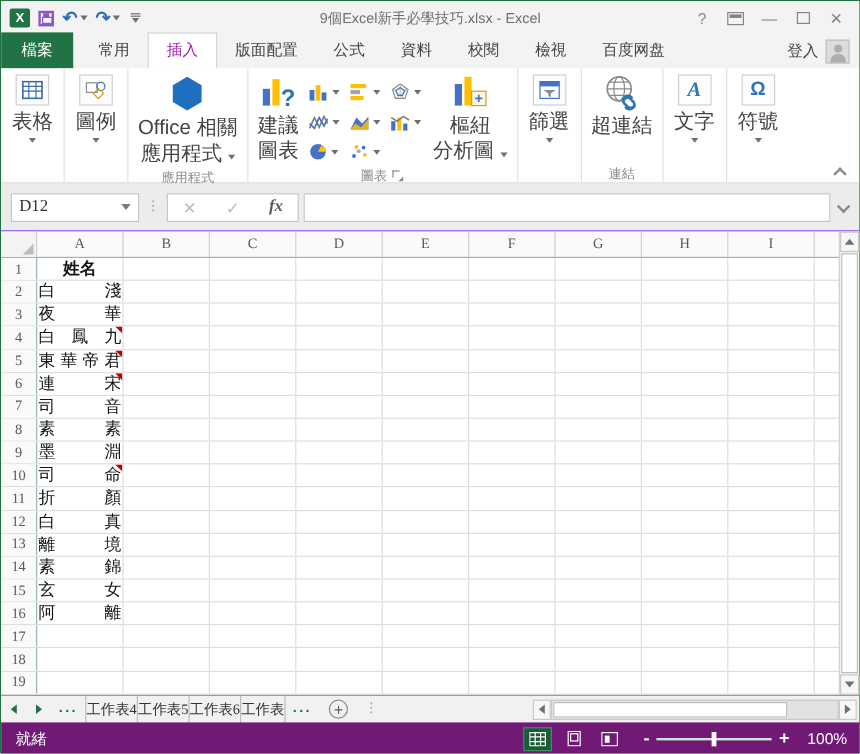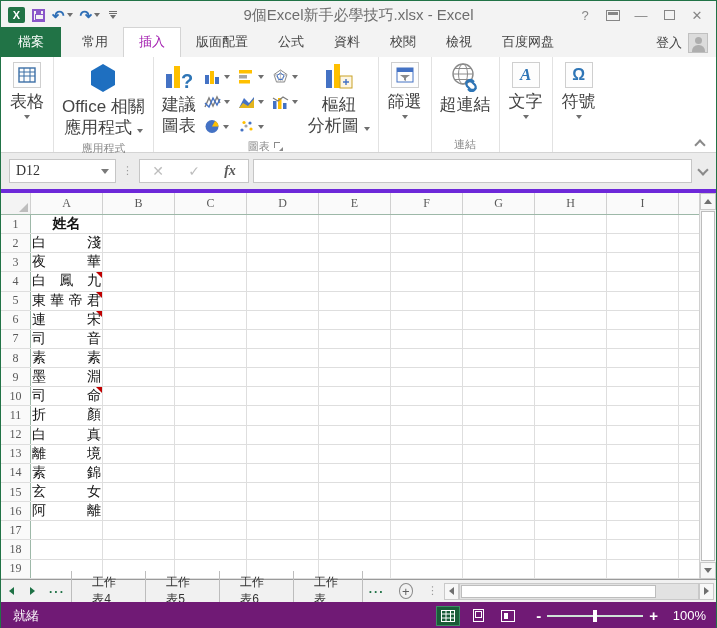--- a/index.html
+++ b/index.html
@@ -12,21 +12,21 @@
   .qat { display:flex; align-items:center; gap:7px; padding-left:7px; }
   .xl-logo { width:17px; height:16px; background:#217346; color:#fff; font-size:11px; font-weight:bold; display:flex; align-items:center; justify-content:center; border-radius:2px; }
   .xl-logo i { font-style:normal; }
   .save-ic { width:13px; height:13px; border:2px solid #8a56c9; position:relative; }
   .save-ic:before { content:""; position:absolute; top:0; left:2px; width:5px; height:4px; background:#8a56c9; }
   .save-ic:after { content:""; position:absolute; bottom:0; left:1px; width:7px; height:4px; border:1px solid #8a56c9; }
   .undo-g { display:flex; align-items:center; gap:2px; color:#2f6fb6; font-size:15px; font-weight:bold; line-height:1; }
   .mini-arr { width:0; height:0; border-left:3px solid transparent; border-right:3px solid transparent; border-top:4px solid #6f6f6f; display:inline-block; }
   .qat-more { display:flex; flex-direction:column; align-items:center; gap:1px; margin-left:2px; }
   .qat-more .bar { width:8px; height:1px; background:#6f6f6f; }
-  .title-text { position:absolute; left:0; right:0; text-align:center; font-size:15px; color:#6e6e6e; pointer-events:none; }
+  .title-text { position:absolute; left:0; right:0; text-align:center; font-size:12px; color:#6e6e6e; pointer-events:none; }
   .win-controls { margin-left:auto; display:flex; align-items:center; gap:6px; padding-right:8px; color:#868686; font-size:13px; z-index:2; }
   .win-btn { width:22px; height:20px; display:flex; align-items:center; justify-content:center; cursor:default; }
   .ribbon-opt { width:14px; height:11px; border:1px solid #868686; position:relative; display:inline-block; }
   .ribbon-opt:before { content:""; position:absolute; top:1px; left:1px; right:1px; height:3px; background:#868686; }
   .max-box { width:11px; height:10px; border:1px solid #868686; display:inline-block; }
 
   
   .tabrow { position:absolute; top:28px; left:0; width:100%; height:28px; background:#f3f3f3; display:flex; align-items:flex-end; }
   .rtab { padding:5px 15px 6px; font-size:13px; color:#444; cursor:default; }
   .rtab.file { background:#217346; color:#fff; padding:6px 17px; margin-right:6px; }
@@ -48,21 +48,21 @@
   .big-btn .c-label { margin-top:2px; }
   .chart-grid { display:grid; grid-template-columns:repeat(3,34px); grid-auto-rows:25px; align-items:center; margin-top:4px; }
   .cg-item { display:flex; align-items:center; gap:3px; padding-left:3px; cursor:default; }
   .launcher { width:10px; height:10px; position:relative; }
   .launcher:before { content:""; position:absolute; top:0; left:0; width:5px; height:5px; border-top:1px solid #8a8a8a; border-left:1px solid #8a8a8a; }
   .launcher:after { content:""; position:absolute; bottom:1px; right:1px; width:0; height:0; border-top:4px solid transparent; border-right:4px solid #8a8a8a; }
   .collapse-ribbon { position:absolute; right:10px; bottom:4px; width:12px; height:10px; }
   .collapse-ribbon:before { content:""; position:absolute; left:2px; top:3px; width:6px; height:6px; border-top:2px solid #8a8a8a; border-left:2px solid #8a8a8a; transform:rotate(45deg); }
 
   
-  .fbar { position:absolute; top:152px; left:0; width:100%; height:40px; background:#ececec; display:flex; align-items:center; border-bottom:4px solid #6d28d9; }
+  .fbar { position:absolute; top:152px; left:0; width:100%; height:40px; background:#ececec; display:flex; align-items:center; border-bottom:1px solid #6d28d9; }
   .namebox { width:107px; height:24px; background:#fff; border:1px solid #c6c6c6; margin-left:8px; display:flex; align-items:center; font-family:"Liberation Serif", serif; font-size:14px; color:#333; padding:0 6px; }
   .namebox .arr-down { margin-left:auto; }
   .arr-down { width:0; height:0; border-left:4px solid transparent; border-right:4px solid transparent; border-top:5px solid #7a7a7a; display:inline-block; }
   .vdots { color:#9a9a9a; font-size:11px; letter-spacing:0; margin:0 6px; line-height:0.5; }
   .fbtns { height:24px; background:#fff; border:1px solid #c6c6c6; display:flex; align-items:center; }
   .fbtn { width:36px; text-align:center; color:#bdbdbd; font-size:14px; }
   .fbtn.fx { color:#5a5a5a; font-family:"Liberation Serif", serif; font-style:italic; font-weight:bold; }
   .finput { flex:1; height:24px; background:#fff; border:1px solid #c6c6c6; margin:0 4px 0 4px; }
   .fchev { width:14px; height:14px; position:relative; margin-right:6px; }
   .fchev:before { content:""; position:absolute; left:3px; top:2px; width:6px; height:6px; border-right:2px solid #8a8a8a; border-bottom:2px solid #8a8a8a; transform:rotate(45deg); }
@@ -90,21 +90,21 @@
   .tri-up { width:0; height:0; border-left:4px solid transparent; border-right:4px solid transparent; border-bottom:5px solid #6f6f6f; }
   .tri-dn { width:0; height:0; border-left:4px solid transparent; border-right:4px solid transparent; border-top:5px solid #6f6f6f; }
   .tri-l { width:0; height:0; border-top:4px solid transparent; border-bottom:4px solid transparent; border-right:5px solid #6f6f6f; }
   .tri-r { width:0; height:0; border-top:4px solid transparent; border-bottom:4px solid transparent; border-left:5px solid #6f6f6f; }
 
   
   .sheetbar { position:absolute; top:578px; left:0; width:100%; height:23px; background:#f1f1f1; border-top:1px solid #9a9a9a; display:flex; align-items:center; font-size:12px; }
   .nav-arr { padding:0 8px; display:flex; align-items:center; }
   .tri-l.g { border-right-color:#1e7145; } .tri-r.g { border-left-color:#1e7145; }
   .dots { color:#1e7145; font-weight:bold; letter-spacing:2px; padding:0 6px 4px; }
-  .stab { padding:3px 20px; color:#333; font-family:Liberation Mono, monospace; border-left:1px solid #bdbdbd; cursor:default; }
+  .stab { padding:3px 0; color:#333; font-family:Liberation Serif, serif; border-left:1px solid #bdbdbd; cursor:default; }
   .stab:last-of-type { border-right:1px solid #bdbdbd; }
   .addsheet { width:16px; height:16px; border:1px solid #8a8a8a; border-radius:50%; color:#5f5f5f; display:flex; align-items:center; justify-content:center; font-size:13px; line-height:1; margin:0 8px; }
   .hscroll { margin-left:auto; display:flex; align-items:center; height:100%; padding-right:2px; }
   .h-btn { width:15px; height:17px; background:#f7f7f7; border:1px solid #c9c9c9; display:flex; align-items:center; justify-content:center; }
   .h-track { width:240px; height:17px; background:#e2e2e2; border:1px solid #c9c9c9; position:relative; }
   .h-thumb { position:absolute; left:1px; top:1px; height:13px; width:195px; background:#fff; border:1px solid #bdbdbd; }
 
   
   .statusbar { position:absolute; top:601px; left:0; width:100%; height:27px; background:#701a75; color:#fff; display:flex; align-items:center; font-size:13px; }
   .ready { padding-left:12px; }
@@ -181,20 +181,36 @@
                 <path d="M1 5h16M1 9h16M6 1v14M12 1v14" stroke="#3b6ea5" stroke-width="1"></path>
               </svg>
           </span>
           <span class="c-label">表格</span>
           <span class="mini-arr" style="margin-top:3px;"></span>
         </div>
       </div>
       <div class="rgroup-label"></div>
     </div>
 
+    <div class="rgroup">
+      <div class="rgroup-content">
+        <div class="collapsed-btn">
+          <span class="icon-box">
+            <svg width="18" height="16" viewBox="0 0 18 16">
+                <rect x="1" y="2" width="9" height="8" fill="none" stroke="#8a8a8a"></rect>
+                <circle cx="13" cy="5" r="3.4" fill="none" stroke="#4472c4"></circle>
+                <rect x="8" y="8" width="6" height="6" fill="none" stroke="#c9a227" transform="rotate(45 11 11)"></rect>
+              </svg>
+          </span>
+          <span class="c-label">圖例</span>
+          <span class="mini-arr" style="margin-top:3px;"></span>
+        </div>
+      </div>
+      <div class="rgroup-label"></div>
+    </div>
 
     <div class="rgroup">
       <div class="rgroup-content">
         <div class="big-btn">
           <svg width="34" height="32" viewBox="0 0 34 32">
               <path d="M17 2 29 9v14l-12 7L5 23V9z" fill="#1e6fc0"></path>
               <circle cx="11" cy="21" r="4" fill="#fff" opacity="0.0"></circle>
               <path d="M9 17a4.5 4.5 0 1 0 .1 0z" fill="#fff" opacity="0"></path>
               <circle cx="10.5" cy="20.5" r="4.5" fill="#1e6fc0" stroke="#fff" stroke-width="0"></circle>
             </svg>

